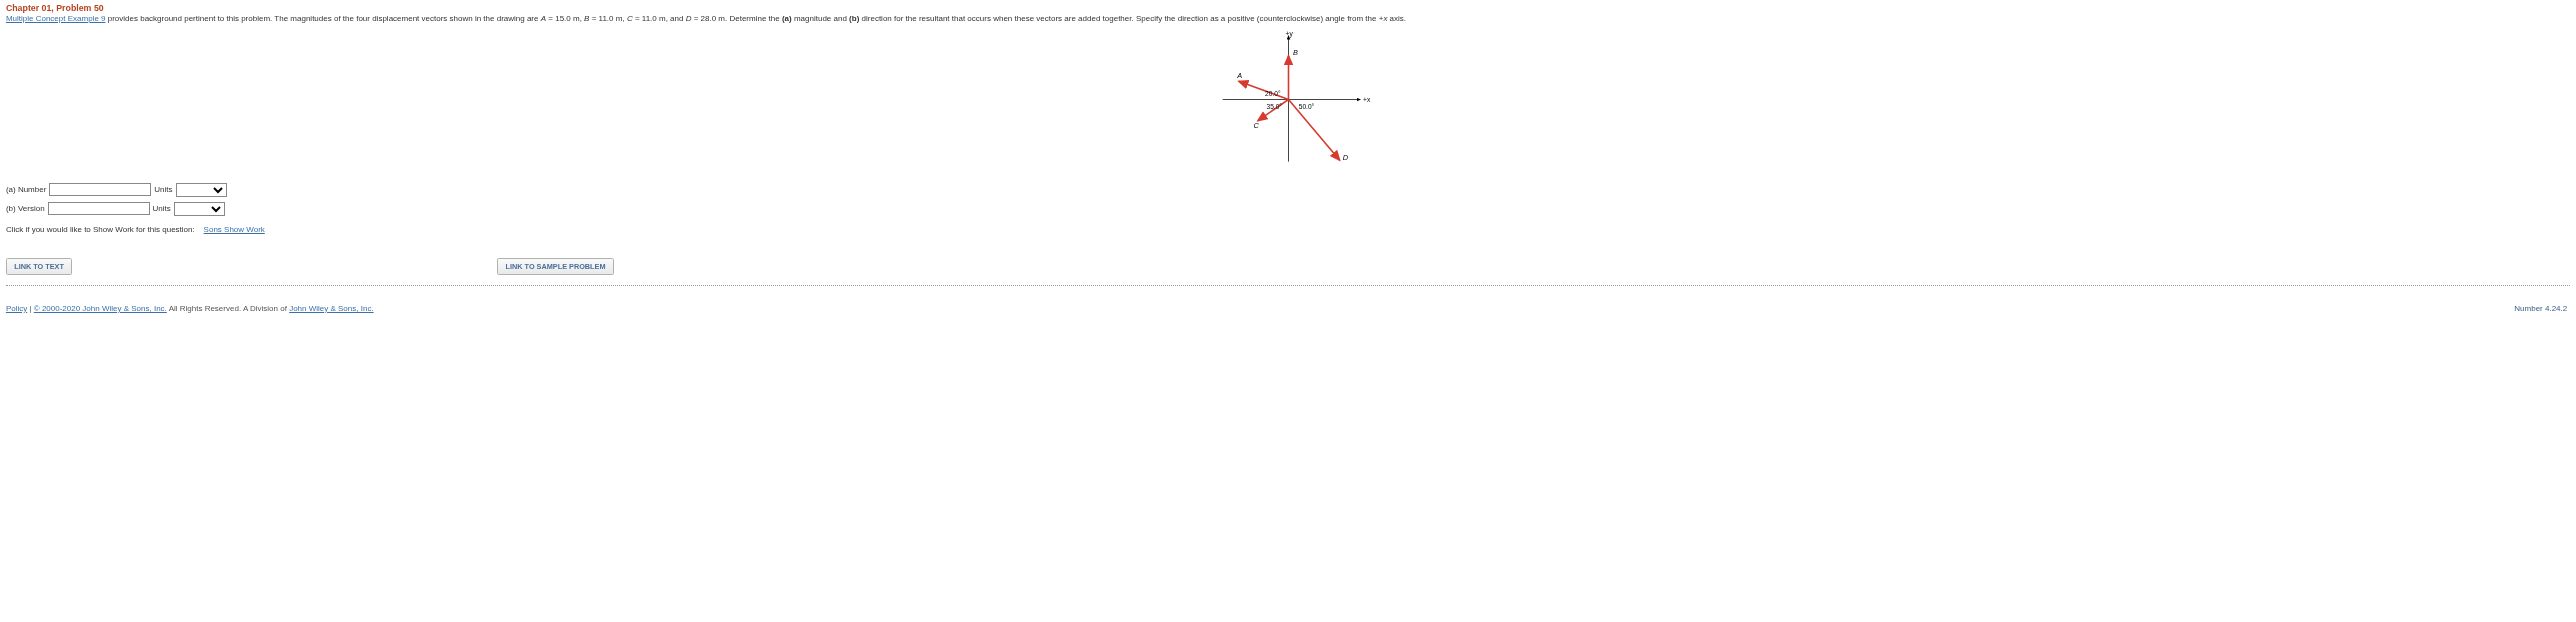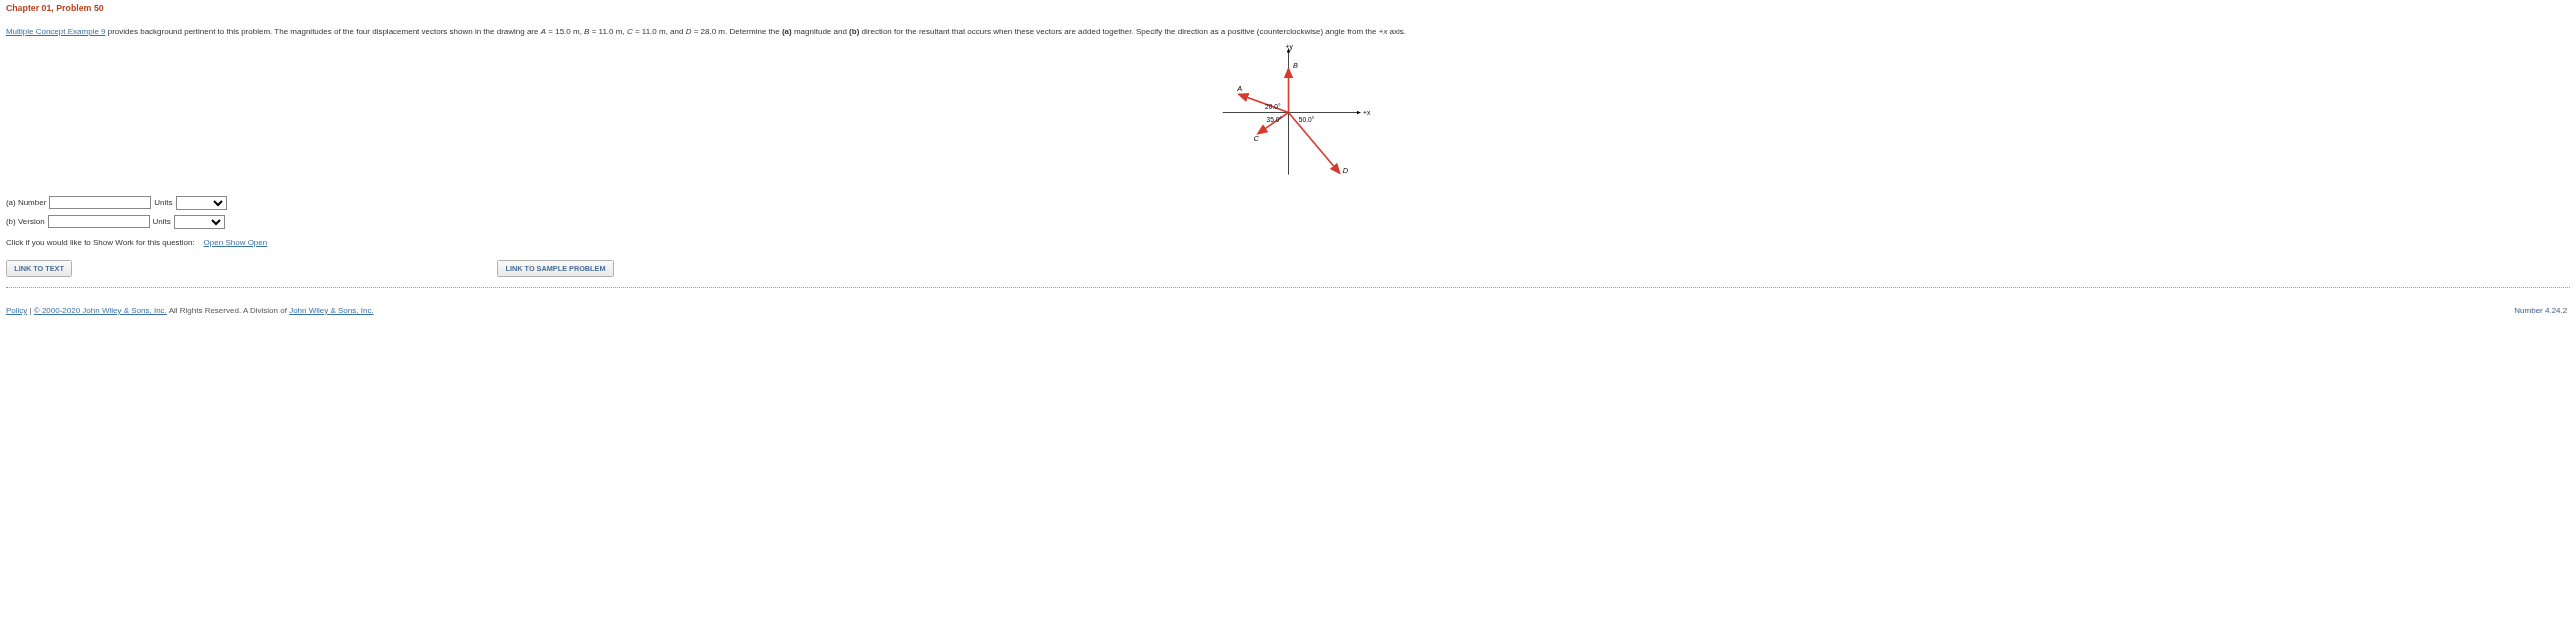--- a/index.html
+++ b/index.html
@@ -7,21 +7,21 @@
       font-family: Verdana, Arial, sans-serif;
       font-size: 8px;
       color: #333;
       background: #fff;
       padding: 2.9px 5.9px;
     }
     .chapter-title {
       color: #b5431f;
       font-weight: bold;
       font-size: 8.8px;
-      margin-bottom: 13px;
+      margin-bottom: 0;
     }
     .link {
       color: #3970a8;
       text-decoration: underline;
       cursor: pointer;
     }
     .problem-text {
       font-size: 8px;
       line-height: 1.4;
       margin-bottom: 4.4px;
@@ -56,21 +56,21 @@
       background: #fff;
     }
     .show-work {
       font-size: 8px;
       margin-top: 8.8px;
     }
     .show-work .bold { font-weight: normal; }
     .link-buttons {
       display: flex;
       gap: 425px;
-      margin-top: 13px;
+      margin-top: 24px;
       margin-bottom: 10.2px;
     }
     .link-btn {
       border: 0.7px solid #b0b0b0;
       background: linear-gradient(#f9f9f9,#e9e9e9);
       color: #4a6f9a;
       font-size: 7.3px;
       font-weight: bold;
       padding: 2.9px 7.3px;
       cursor: pointer;
@@ -144,21 +144,21 @@
     <span>(b) Version</span>
     <input type="text" style="">
     <span>Units</span>
     <select><option></option></select>
   </div>
 </div>
 
 <div class="show-work">
   <span class="bold">Click if you would like to Show Work for this question:</span>
   &nbsp;&nbsp;
-  <a class="link">Open Show Open</a>
+  <a class="link">Sons Show Work</a>
 </div>
 
 <div class="link-buttons">
   <button class="link-btn">LINK TO TEXT</button>
   <button class="link-btn">LINK TO SAMPLE PROBLEM</button>
 </div>
 
 <div class="sep-line"></div>
 
 <div class="footer">

